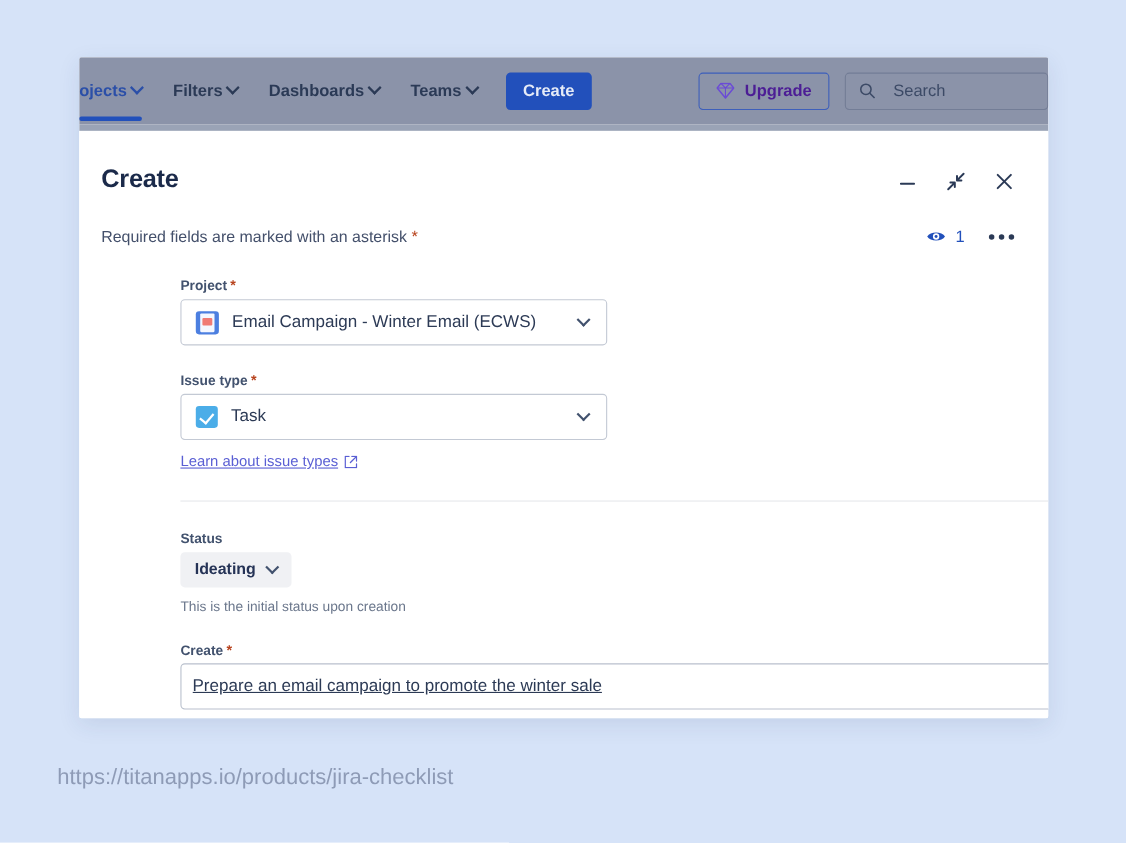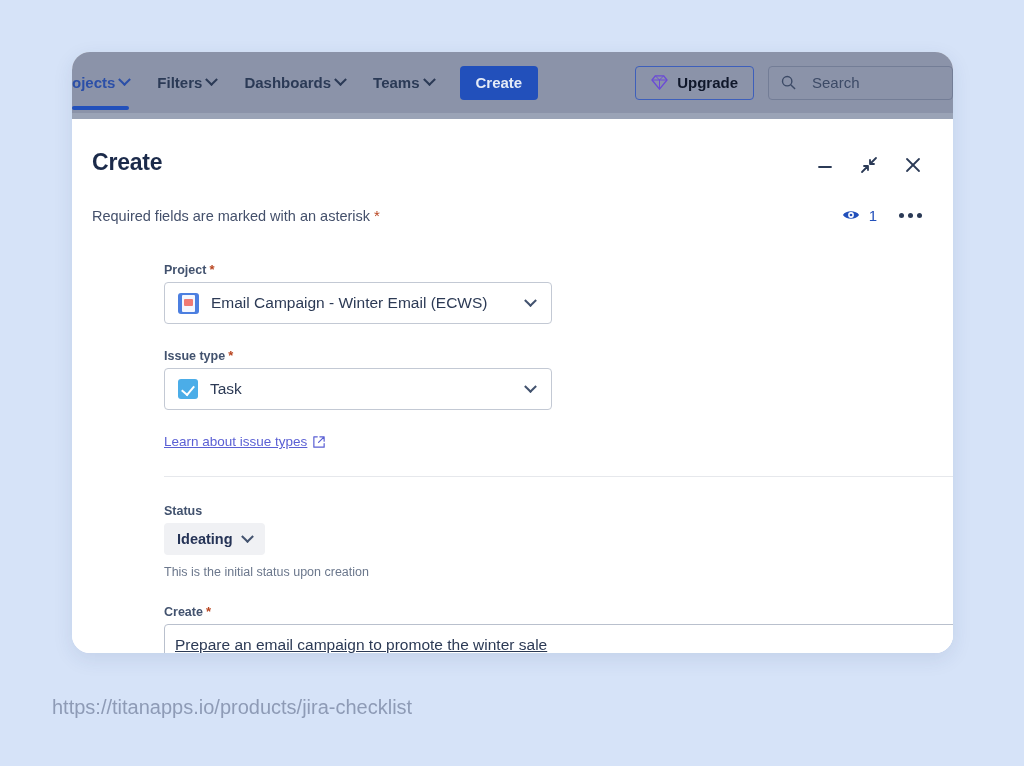--- a/index.html
+++ b/index.html
@@ -16,21 +16,21 @@
     position: relative;
   }
 
   
   #app-frame {
     position: absolute;
     left: 72px;
     top: 52px;
     width: 881px;
     height: 601px;
-    border-radius: 18px;
+    border-radius: 2px;
     background: #ffffff;
     overflow: hidden;
     box-shadow: 0 6px 20px rgba(40, 60, 110, 0.10);
   }
 
   
   #top-nav {
     position: absolute;
     left: 0; top: 0;
     width: 881px;
@@ -98,21 +98,21 @@
     padding-right: 0px;
   }
   #upgrade-button {
     display: flex;
     align-items: center;
     gap: 9px;
     border: 1.5px solid #3d5fbb;
     border-radius: 4px;
     height: 34px;
     padding: 0 15px;
-    color: #0f172a;
+    color: #4c1d95;
     font-size: 15px;
     font-weight: 700;
     background: transparent;
     font-family: inherit;
     cursor: pointer;
   }
   #search-box {
     display: flex;
     align-items: center;
     gap: 16px;
@@ -293,21 +293,21 @@
     border-bottom: 2.2px solid #ffffff;
     transform: rotate(40deg);
   }
 
   #issue-type-block { margin-top: 24px; }
 
   #learn-link {
     display: inline-flex;
     align-items: center;
     gap: 6px;
-    margin-top: 24px;
+    margin-top: 12px;
     font-size: 13.5px;
     color: #5a5fd4;
     text-decoration: underline;
     cursor: pointer;
   }
 
   #divider {
     margin-top: 26px;
     margin-left: 0px;
     width: 833px;
@@ -452,21 +452,21 @@
         <div id="more-menu">
           <i></i>
           <i></i>
           <i></i>
         </div>
       </div>
     </div>
 
     <div id="form-area">
 
-      <div style="margin-top:38px;">
+      <div style="margin-top:28px;">
         <div class="field-label">
           <span>Project</span>
             <span class="req-star">*</span>
         </div>
         <div class="select-control">
           <span class="project-avatar"></span>
           <span class="select-value">Email Campaign - Winter Email (ECWS)</span>
           <span class="select-chevron"></span>
         </div>
       </div>

